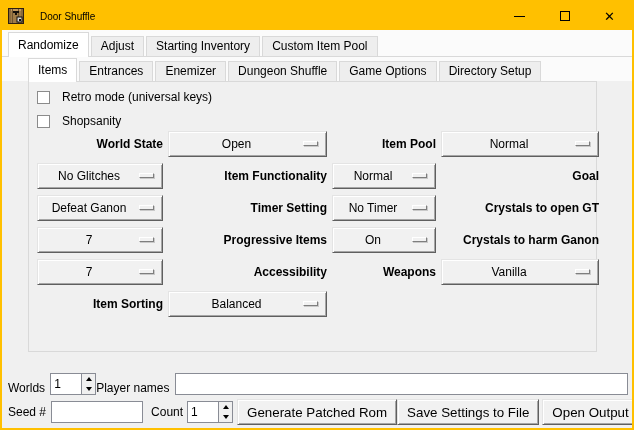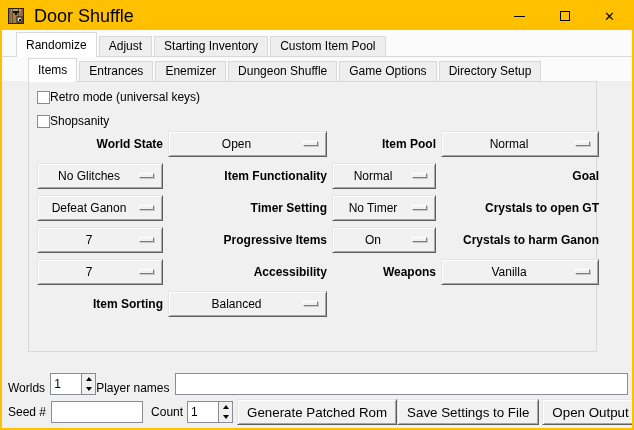--- a/index.html
+++ b/index.html
@@ -13,35 +13,35 @@
     background: #f0f0f0;
     overflow: hidden;
   }
 
   
   .titlebar {
     height: 28px; background: #ffc000;
     display: flex; align-items: center;
   }
   .app-icon { width:16px; height:16px; margin-left:6px; flex:0 0 auto; }
-  .title-text { margin-left:10px; font-size:18px; color:#000; white-space:nowrap; }
+  .title-text { margin-left:16px; font-size:10px; color:#000; white-space:nowrap; }
   .win-controls { margin-left:auto; display:flex; height:100%; }
   .win-btn { width:45px; height:100%; display:flex; align-items:center; justify-content:center; cursor:default; }
   .glyph-min { width:11px; height:1px; background:#000; }
   .glyph-max { width:10px; height:10px; border:1px solid #000; }
   .glyph-close { font-size:13px; line-height:1; color:#000; }
 
   
   .body { position:relative; width:630px; height:398px; background:#f0f0f0; }
 
   
   .nb1-header {
     position:absolute; left:0; top:0; right:0; height:27px;
     background:#fbfbfb; border-bottom:1px solid #d9d9d9;
-    display:flex; align-items:flex-end; padding-left:14px;
+    display:flex; align-items:flex-end; padding-left:6px;
   }
   .nb2-strip {
     position:absolute; left:0; top:27px; right:0; height:24px; background:#fbfbfb;
   }
   .nb2-header {
     position:absolute; left:26px; top:28px; height:23px;
     display:flex; align-items:flex-end;
   }
   .tab {
     border:1px solid #d9d9d9; border-bottom:none;
@@ -53,21 +53,21 @@
     position:relative; z-index:2; margin-bottom:-1px;
   }
   .nb2-header .tab.selected { height:24px; line-height:23px; }
 
   
   .pane-items {
     position:absolute; left:26px; top:51px; width:569px; height:271px;
     background:#f0f0f0; border:1px solid #d9d9d9;
   }
   .checkbox-row {
-    position:absolute; left:8px; display:flex; align-items:center; gap:0; height:16px;
+    position:absolute; left:8px; display:flex; align-items:center; gap:12px; height:16px;
   }
   .checkbox-box {
     width:13px; height:13px; background:#fff; border:1px solid #8b8b8b; flex:0 0 auto;
   }
 
   .options {
     position:absolute; left:8px; top:49px;
     display:grid;
     grid-template-columns: 126px 159px 104px 158px;
     grid-auto-rows: 26px;

